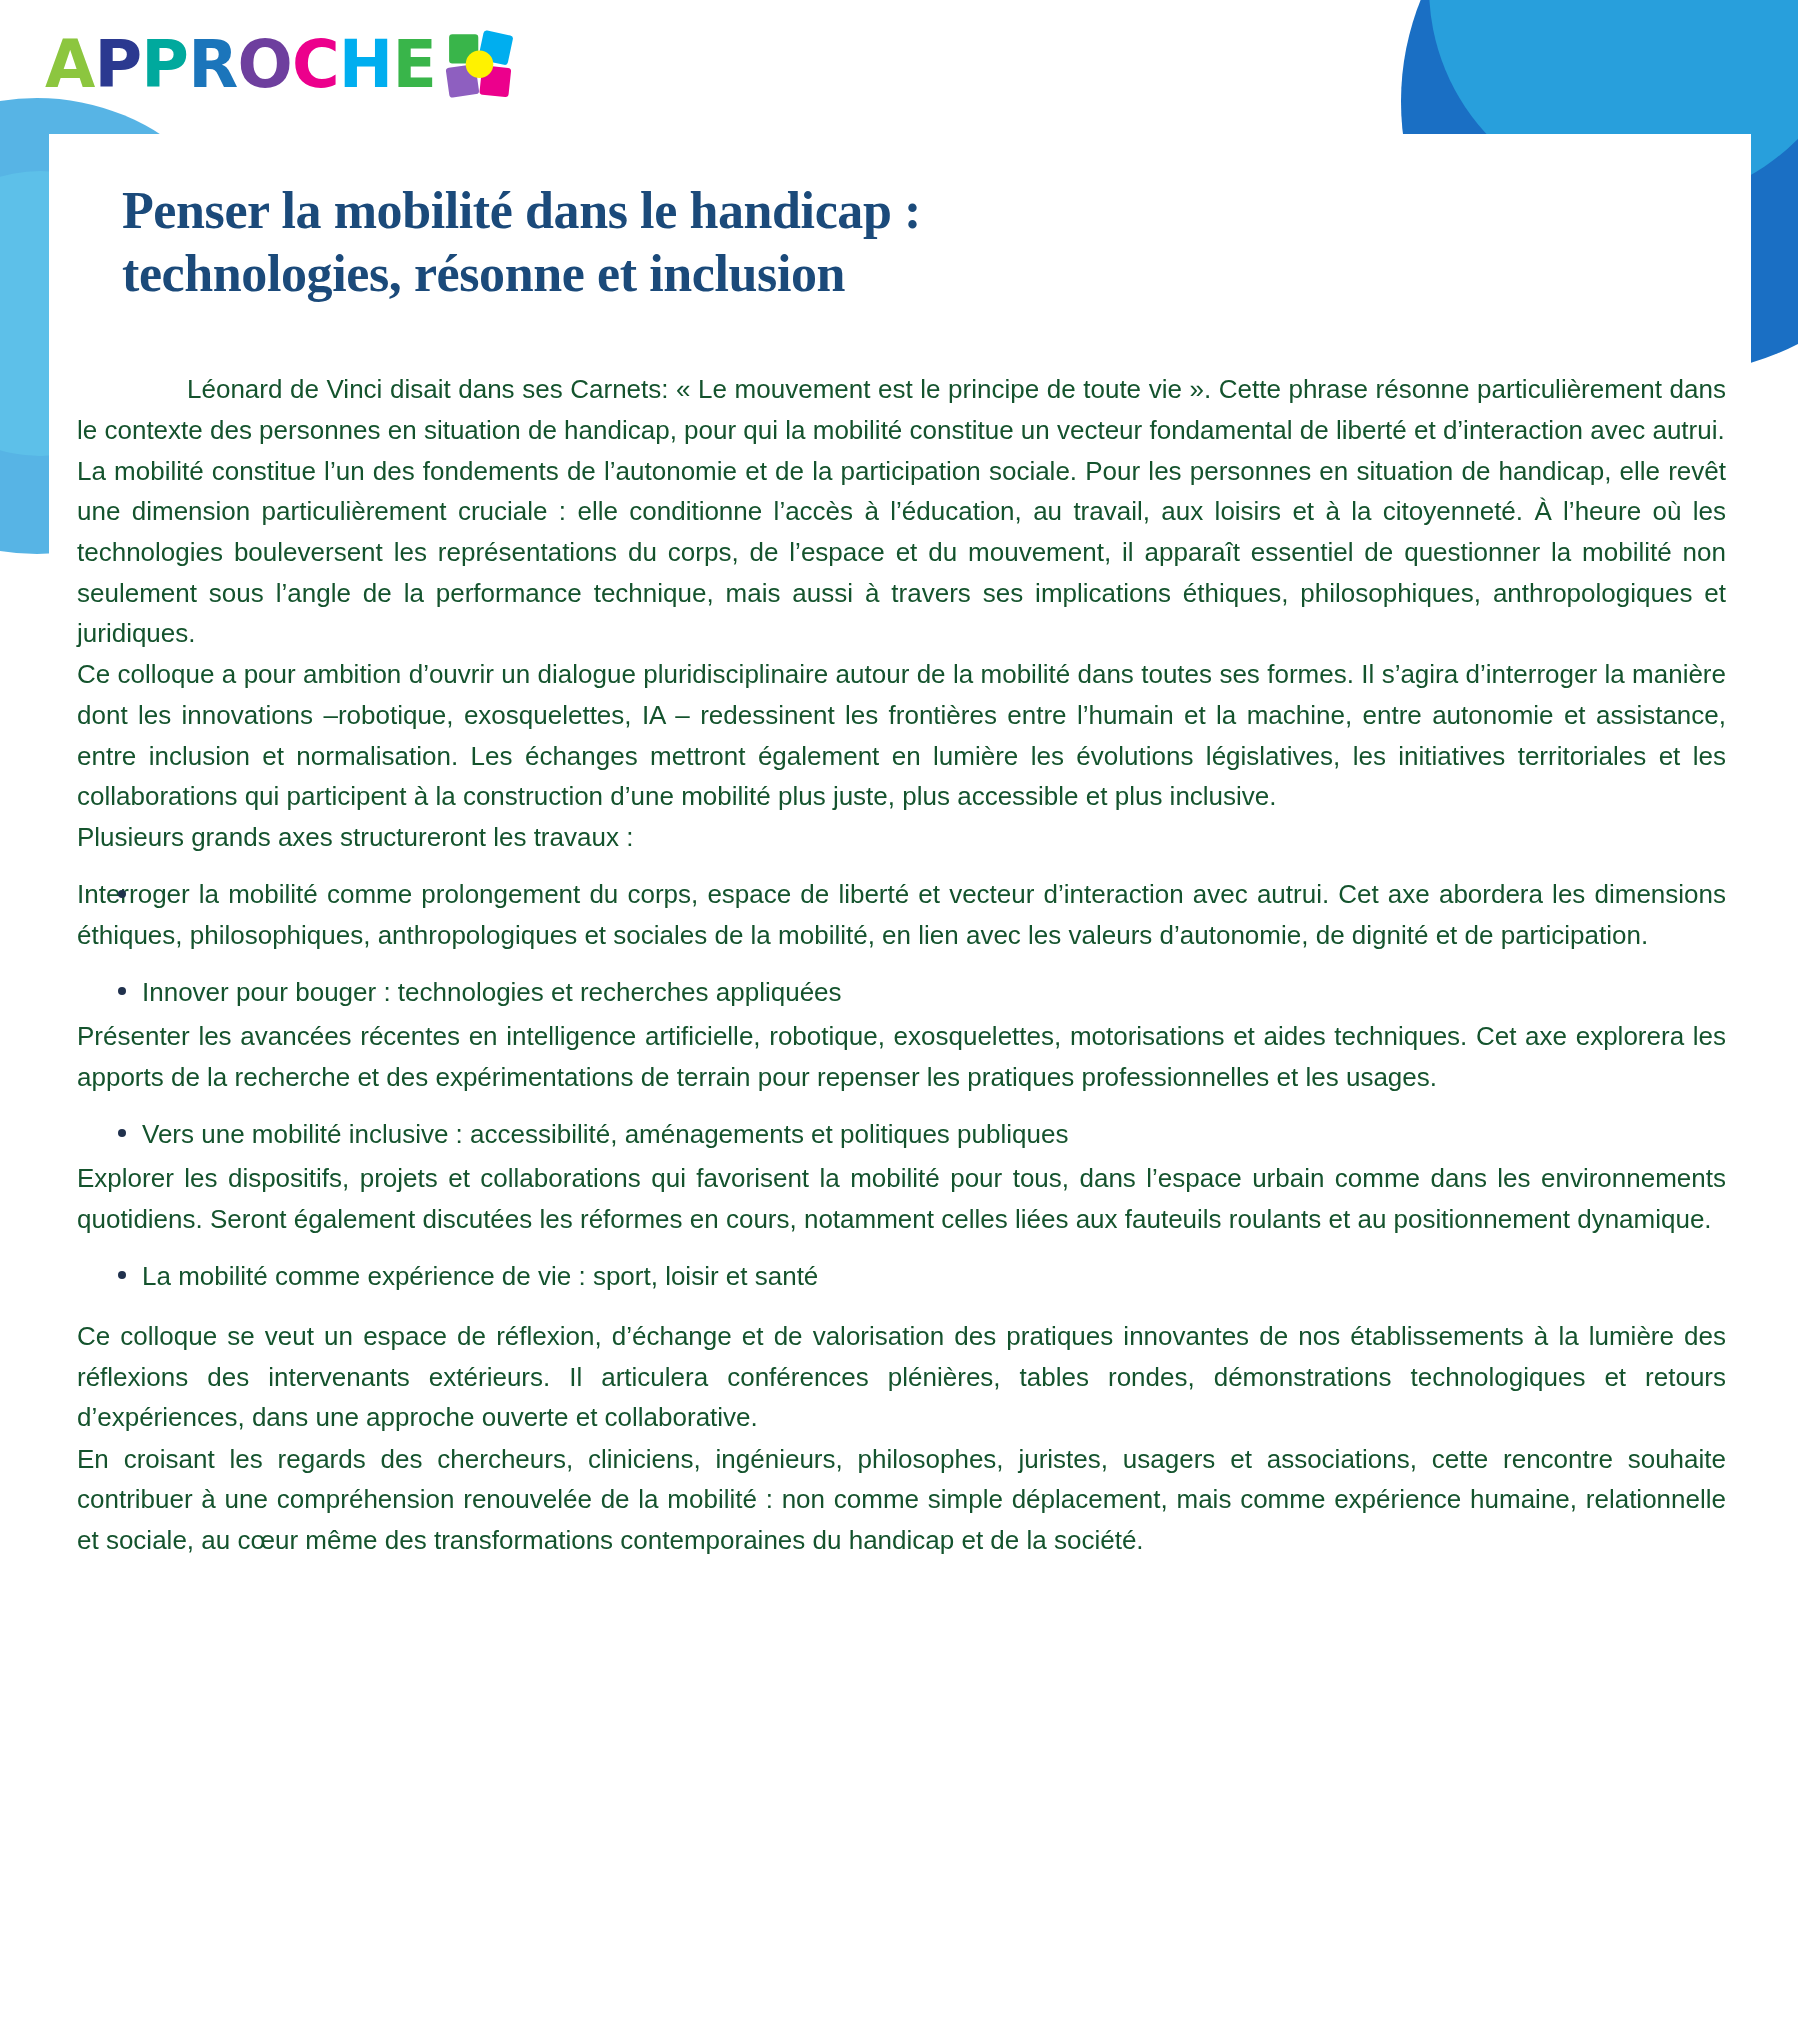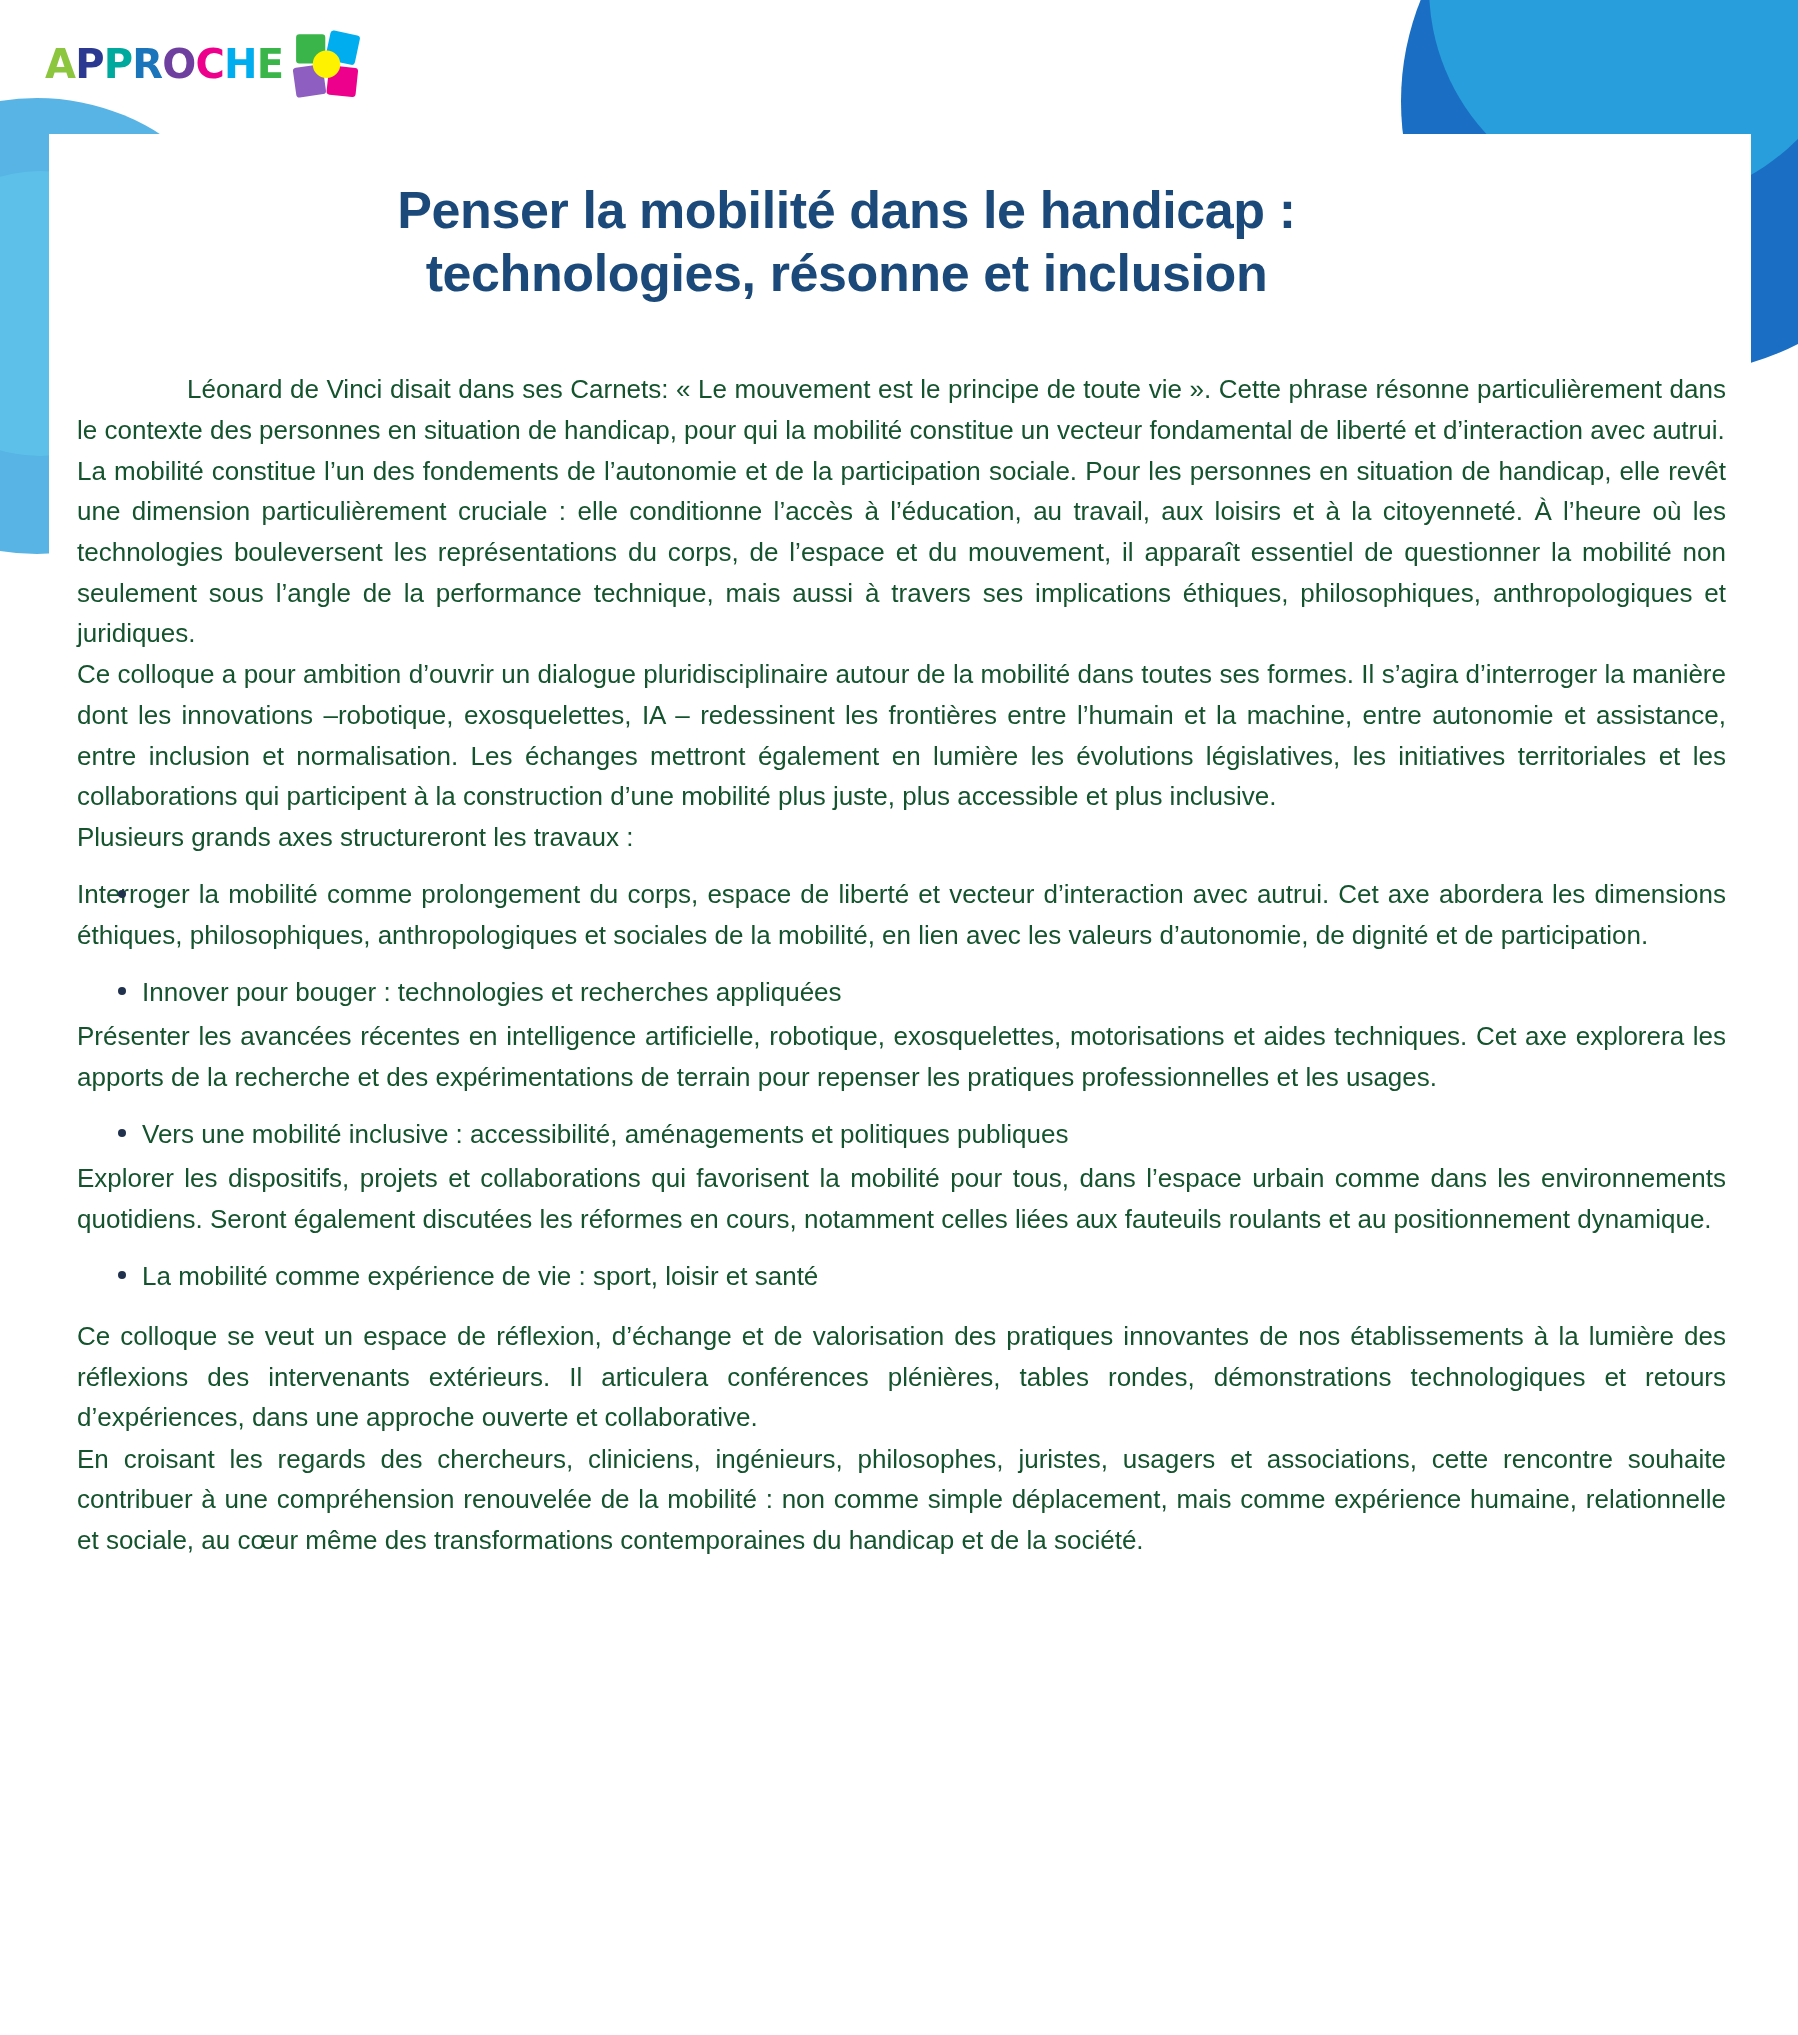--- a/index.html
+++ b/index.html
@@ -70,21 +70,21 @@
     position: absolute;
     left: 45px;
     top: 24.4px;
     z-index: 6;
     display: flex;
     align-items: center;
   }
   .logo-text {
     font-family: "DejaVu Sans", sans-serif;
     font-weight: 700;
-    font-size: 40px;
+    font-size: 65px;
     letter-spacing: -0.8px;
     line-height: 1;
     white-space: nowrap;
   }
   .logo-text .l1 { color: #8cc63f; }
   .logo-text .l2 { color: #2b3990; }
   .logo-text .l3 { color: #00a99d; }
   .logo-text .l4 { color: #1b75bb; }
   .logo-text .l5 { color: #6e3f9e; }
   .logo-text .l6 { color: #ec008c; }
@@ -99,23 +99,22 @@
   }
   .logo-mark svg { display: block; }
 
   
   .doc-title {
     position: absolute;
     left: 122px;
     top: 179px;
     width: 1449px;
     z-index: 7;
-    text-align: center;
     color: #1b4a7a;
-    font-family: Liberation Sans, sans-serif;
+    font-family: Liberation Serif, serif;
     font-weight: 700;
     font-size: 52px;
     line-height: 1.22;
     letter-spacing: -0.4px;
   }
 
   
   .content {
     position: absolute;
     left: 77px;

